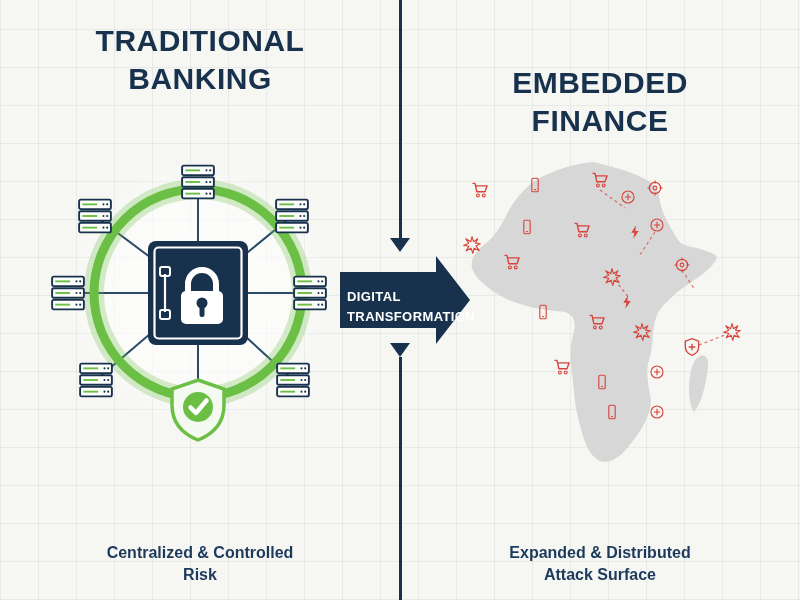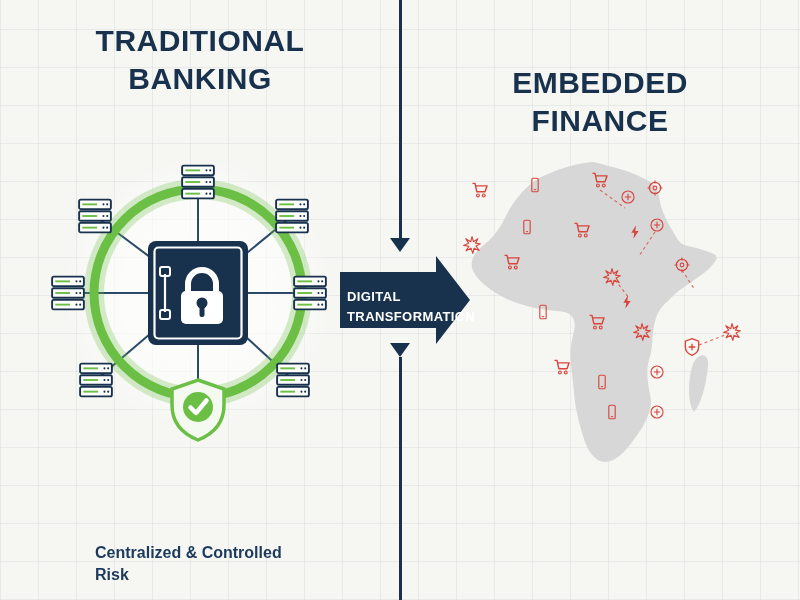--- a/index.html
+++ b/index.html
@@ -11,21 +11,21 @@
       repeating-linear-gradient(0deg, rgba(140,150,160,0.13) 0 1px, transparent 1px 38px),
       repeating-linear-gradient(90deg, rgba(140,150,160,0.13) 0 1px, transparent 1px 38px);
   }
   .panel-title{
     position:absolute;top:22px;width:310px;text-align:center;
     color:#18324e;font-weight:700;font-size:30px;line-height:1.25;letter-spacing:0.5px;
   }
   .title-left{left:45px;}
   .title-right{left:445px;margin-top:42px;}
   .caption{
-    position:absolute;top:542px;width:210px;
+    position:absolute;top:542px;width:210px;text-align:center;
     color:#1b3a5c;font-weight:700;font-size:16px;line-height:1.35;
   }
   .caption-left{left:95px;}
   .caption-right{left:495px;}
   .hub-svg{position:absolute;left:38px;top:148px;}
   .map-svg{position:absolute;left:445px;top:150px;}
   .divider-seg{position:absolute;left:399px;width:3px;background:#18324e;}
   .divider-top{top:0;height:238px;}
   .divider-bottom{top:357px;height:243px;}
   .arrowhead{
@@ -220,14 +220,15 @@
         <use href="#icon-shield-plus" xlink:href="#icon-shield-plus" x="237" y="187" width="20" height="20"></use>
         <use href="#icon-cart" xlink:href="#icon-cart" x="107" y="207" width="20" height="20"></use>
         <use href="#icon-plus-circle" xlink:href="#icon-plus-circle" x="203.5" y="213.5" width="17" height="17"></use>
         <use href="#icon-phone" xlink:href="#icon-phone" x="148.5" y="223.5" width="17" height="17"></use>
         <use href="#icon-phone" xlink:href="#icon-phone" x="158.5" y="253.5" width="17" height="17"></use>
         <use href="#icon-plus-circle" xlink:href="#icon-plus-circle" x="203.5" y="253.5" width="17" height="17"></use>
         <use href="#icon-burst" xlink:href="#icon-burst" x="277" y="172" width="20" height="20"></use>
       </g>
   </svg>
 
+  <div class="caption caption-right">Expanded &amp; Distributed Attack Surface</div>
 
 </div>
 
 </body></html>

